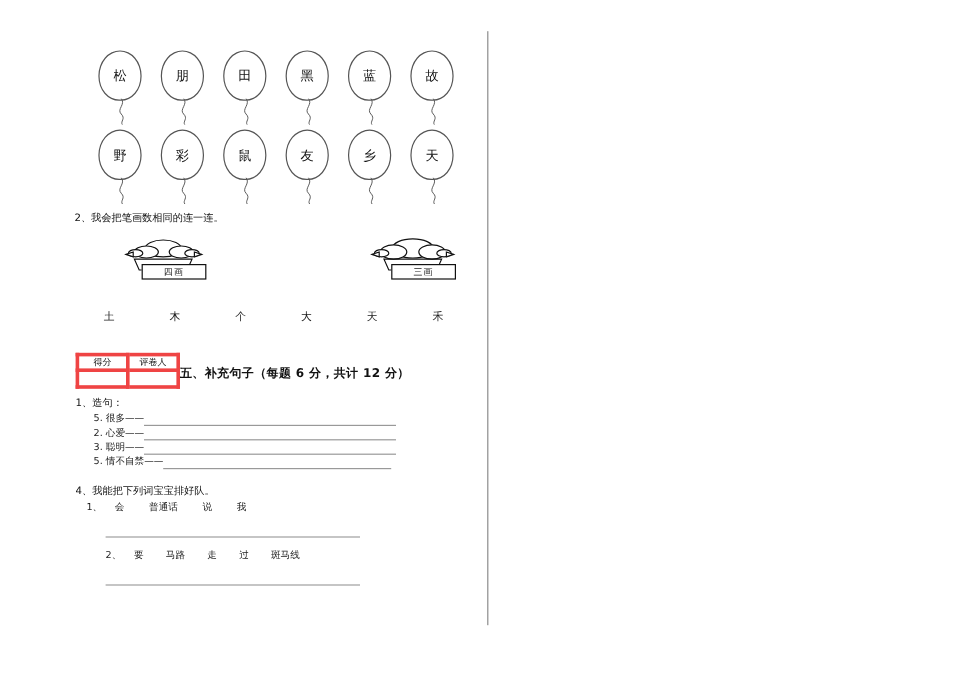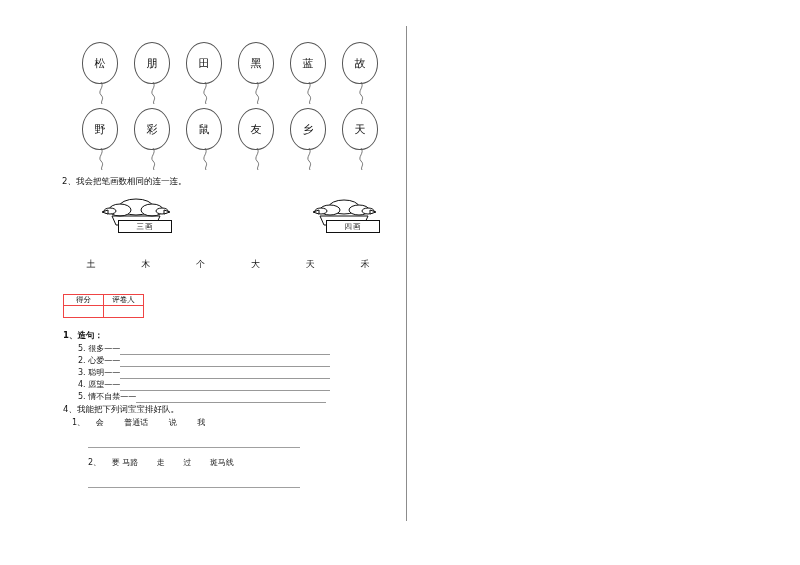--- a/index.html
+++ b/index.html
@@ -115,21 +115,21 @@
 
   
   .score-box {
     position: absolute;
     border-collapse: collapse;
   }
   .score-box table {
     border-collapse: collapse;
   }
   .score-box td {
-    border: 1px solid #ef4444;
+    border: 3px solid #ef4444;
     width: 39px;
     height: 10px;
     font-size: 7.5px;
     text-align: center;
     padding: 0;
     line-height: 10px;
     color: #111;
   }
   .score-box td.blank { height: 11px; }
 
@@ -248,54 +248,54 @@
           <svg class="balloon-string" width="10" height="22" viewBox="0 0 10 22">
               <path d="M4 0 C 8 5, 0 9, 4 13 C 8 17, 3 19, 5 22" stroke="#555" fill="none" stroke-width="0.8"></path>
             </svg>
         </div>
       </div>
     </div>
 
     <div class="q-num" style="left:62px; top:176px;">2、我会把笔画数相同的连一连。</div>
 
     <div class="sheep-row">
+      <div class="sheep-item">
+        <svg width="92" height="30" viewBox="0 0 92 30">
+          <g fill="#fff" stroke="#111" stroke-width="1">
+            <ellipse cx="46" cy="11" rx="15" ry="7"></ellipse>
+            <ellipse cx="32" cy="14" rx="10" ry="5"></ellipse>
+            <ellipse cx="61" cy="14" rx="10" ry="5"></ellipse>
+            <ellipse cx="23" cy="15" rx="6" ry="3"></ellipse>
+            <ellipse cx="70" cy="15" rx="6" ry="3"></ellipse>
+            <path d="M15 16 L21 14 L21 18 Z"></path>
+            <path d="M78 16 L72 14 L72 18 Z"></path>
+          </g>
+          <g stroke="#111" stroke-width="1" fill="none">
+            <path d="M22 20 L70 20 L66 29 L26 29 Z"></path>
+          </g>
+        </svg>
+        <div class="sheep-caption">四画</div>
+      </div>
       <div class="sheep-item">
         <svg width="92" height="30" viewBox="0 0 92 30">
           <g fill="#fff" stroke="#111" stroke-width="1">
             <ellipse cx="46" cy="11" rx="17" ry="8"></ellipse>
             <ellipse cx="30" cy="14" rx="11" ry="6"></ellipse>
             <ellipse cx="62" cy="14" rx="11" ry="6"></ellipse>
             <ellipse cx="20" cy="15" rx="6" ry="3"></ellipse>
             <ellipse cx="72" cy="15" rx="6" ry="3"></ellipse>
             <path d="M12 16 L18 14 L18 18 Z"></path>
             <path d="M80 16 L74 14 L74 18 Z"></path>
           </g>
           <g stroke="#111" stroke-width="1" fill="none">
             <path d="M22 20 L70 20 L66 29 L26 29 Z"></path>
           </g>
         </svg>
         <div class="sheep-caption">三画</div>
       </div>
-      <div class="sheep-item">
-        <svg width="92" height="30" viewBox="0 0 92 30">
-          <g fill="#fff" stroke="#111" stroke-width="1">
-            <ellipse cx="46" cy="11" rx="15" ry="7"></ellipse>
-            <ellipse cx="32" cy="14" rx="10" ry="5"></ellipse>
-            <ellipse cx="61" cy="14" rx="10" ry="5"></ellipse>
-            <ellipse cx="23" cy="15" rx="6" ry="3"></ellipse>
-            <ellipse cx="70" cy="15" rx="6" ry="3"></ellipse>
-            <path d="M15 16 L21 14 L21 18 Z"></path>
-            <path d="M78 16 L72 14 L72 18 Z"></path>
-          </g>
-          <g stroke="#111" stroke-width="1" fill="none">
-            <path d="M22 20 L70 20 L66 29 L26 29 Z"></path>
-          </g>
-        </svg>
-        <div class="sheep-caption">四画</div>
-      </div>
     </div>
 
     <div class="char-row">
       <span>土</span>
       <span>木</span>
       <span>个</span>
       <span>大</span>
       <span>天</span>
       <span>禾</span>
     </div>
@@ -308,56 +308,54 @@
           <td>评卷人</td>
         </tr>
         <tr>
           <td class="blank"></td>
           <td class="blank"></td>
         </tr>
       </tbody>
         </table>
     </div>
 
-
-    <div class="q-num" style="left:63px; top:330px;font-weight:bold;">1、造句：</div>
+    <div class="sec-title" style="left:150px; top:304px;">五、补充句子（每题 6 分，共计 12 分）</div>
+
+    <div class="q-num" style="left:63px; top:330px;">1、造句：</div>
 
     <div style="position:absolute; left:78px; top:343px; width:300px;">
       <div style="font-size:8px; line-height:12px; white-space:nowrap;">
         <span>5. 很多——</span><span class="ans-line" style="width:210px;"></span>
       </div>
       <div style="font-size:8px; line-height:12px; white-space:nowrap;">
         <span>2. 心爱——</span><span class="ans-line" style="width:210px;"></span>
       </div>
       <div style="font-size:8px; line-height:12px; white-space:nowrap;">
         <span>3. 聪明——</span><span class="ans-line" style="width:210px;"></span>
-      </div>
-      <div style="font-size:8px; line-height:12px; white-space:nowrap;">
-        <span>4. 愿望——</span><span class="ans-line" style="width:210px;"></span>
       </div>
       <div style="font-size:8px; line-height:12px; white-space:nowrap;">
         <span>5. 情不自禁——</span><span class="ans-line" style="width:190px;"></span>
       </div>
     </div>
 
     <div class="q-num" style="left:63px; top:404px;">4、我能把下列词宝宝排好队。</div>
 
     <div style="position:absolute; left:72px; top:417px; font-size:8px;">
       <span>1、</span>
       <span style="margin-left:8px;">会</span>
       <span style="margin-left:18px;">普通话</span>
       <span style="margin-left:18px;">说</span>
       <span style="margin-left:18px;">我</span>
     </div>
     <div class="long-line" style="left:88px; top:447px; width:212px;"></div>
 
     <div style="position:absolute; left:88px; top:457px; font-size:8px;">
       <span>2、</span>
       <span style="margin-left:8px;">要</span>
-      <span style="margin-left:0;">马路</span>
+      <span style="margin-left:16px;">马路</span>
       <span style="margin-left:16px;">走</span>
       <span style="margin-left:16px;">过</span>
       <span style="margin-left:16px;margin-top:44px;">斑马线</span>
     </div>
     <div class="long-line" style="left:88px; top:487px; width:212px;"></div>
   </div>
 
   <div class="col col-right">
 
     

